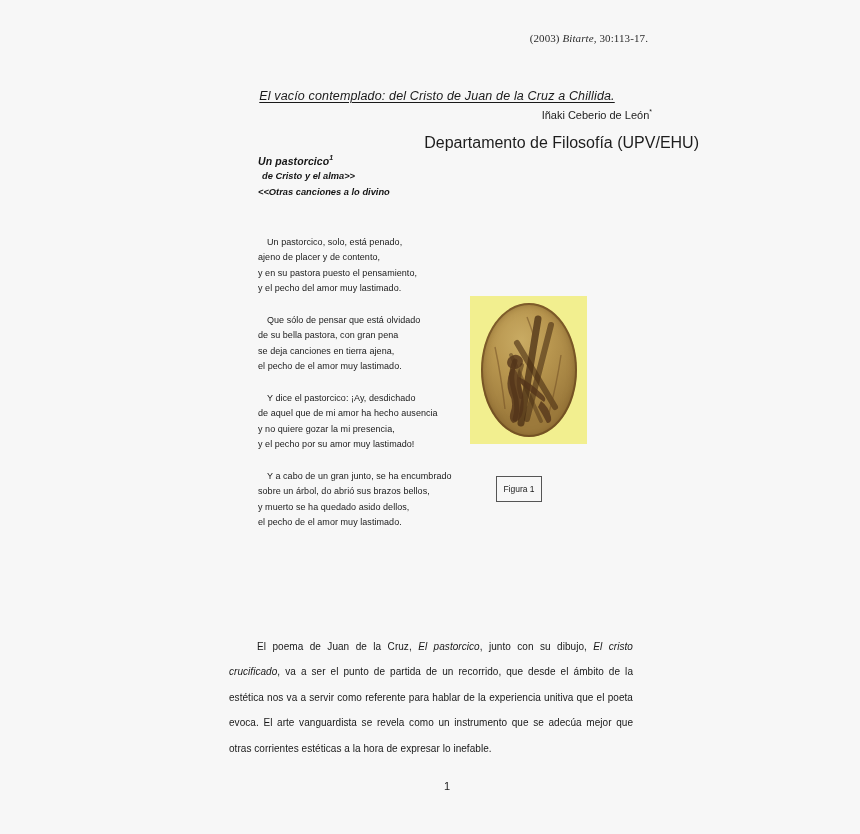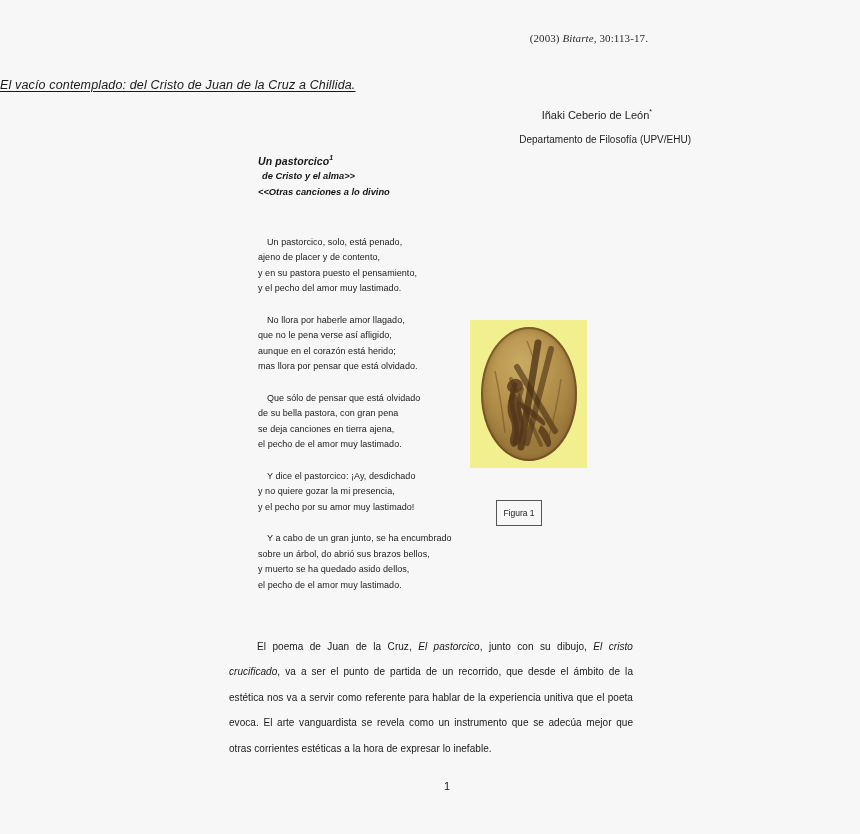--- a/index.html
+++ b/index.html
@@ -35,30 +35,31 @@
     color: #2b2b2b;
     letter-spacing: 0.1px;
   }
   .journal-ref .jr-italic {
     font-style: italic;
   }
 
   
   .doc-title {
     position: absolute;
-    top: 78px;
+    top: 89px;
     left: 0;
     width: 860px;
-    text-align: left;
+    text-align: center;
     font-size: 12.5px;
     font-style: italic;
     font-weight: 500;
     text-decoration: underline;
     text-underline-offset: 2px;
     color: #1a1a1a;
+    padding-left: 14px;
     box-sizing: border-box;
     letter-spacing: 0.15px;
   }
 
   
   .author-line {
     position: absolute;
     top: 108px;
     left: 0;
     width: 652px;
@@ -66,24 +67,24 @@
     font-size: 11px;
     color: #1d1d1d;
   }
   .author-line sup {
     font-size: 7px;
     vertical-align: super;
   }
   .affiliation-line {
     position: absolute;
     top: 134px;
-    left: 8px;
+    left: 16px;
     width: 650px;
     text-align: right;
-    font-size: 10px;
+    font-size: 16px;
     color: #1d1d1d;
     padding-left: 33px;
   }
 
   
   .poem {
     position: absolute;
     top: 150px;
     left: 258px;
     width: 220px;
@@ -129,21 +130,21 @@
     padding-left: 9px;
   }
   #stanza-wrap {
     margin-top: 34px;
   }
 
   
   .figure-block {
     position: absolute;
     left: 470px;
-    top: 320px;
+    top: 296px;
   }
   .figure-image {
     width: 117px;
     height: 148px;
     background: #f2ef8f;
     position: relative;
     overflow: hidden;
   }
   .oval-outer {
     position: absolute;
@@ -241,33 +242,28 @@
     <div class="poem-subtitle">&lt;&lt;Otras canciones a lo divino</div>
 
     <div id="stanza-wrap">
         <div class="stanza">
           <div class="verse first">Un pastorcico, solo, está penado,</div>
           <div class="verse">ajeno de placer y de contento,</div>
           <div class="verse">y en su pastora puesto el pensamiento,</div>
           <div class="verse">y el pecho del amor muy lastimado.</div>
         </div>
         <div class="stanza">
-          <div class="verse first">No llora por haberle amor llagado,</div>
-          <div class="verse">que no le pena verse así afligido,</div>
-          <div class="verse">aunque en el corazón está herido;</div>
-          <div class="verse">mas llora por pensar que está olvidado.</div>
-        </div>
-        <div class="stanza">
           <div class="verse first">Que sólo de pensar que está olvidado</div>
           <div class="verse">de su bella pastora, con gran pena</div>
           <div class="verse">se deja canciones en tierra ajena,</div>
           <div class="verse">el pecho de el amor muy lastimado.</div>
         </div>
         <div class="stanza">
           <div class="verse first">Y dice el pastorcico: ¡Ay, desdichado</div>
+          <div class="verse">de aquel que de mi amor ha hecho ausencia</div>
           <div class="verse">y no quiere gozar la mi presencia,</div>
           <div class="verse">y el pecho por su amor muy lastimado!</div>
         </div>
         <div class="stanza">
           <div class="verse first">Y a cabo de un gran junto, se ha encumbrado</div>
           <div class="verse">sobre un árbol, do abrió sus brazos bellos,</div>
           <div class="verse">y muerto se ha quedado asido dellos,</div>
           <div class="verse">el pecho de el amor muy lastimado.</div>
         </div>
       </div>

